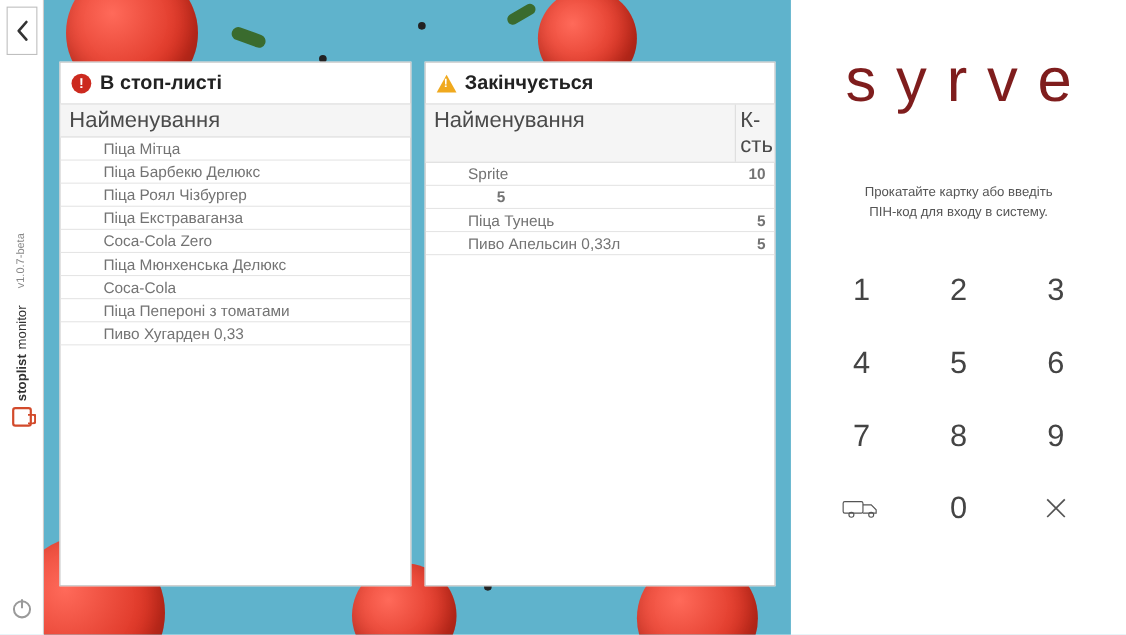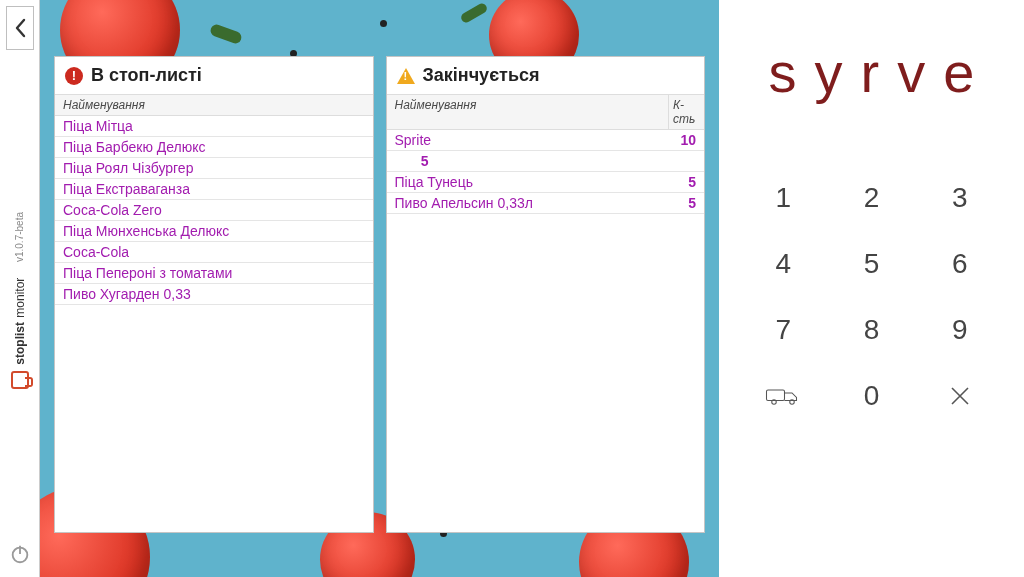--- a/index.html
+++ b/index.html
@@ -31,25 +31,25 @@
   .leaf2 { position:absolute; background:#3a6b2e; width:28px; height:10px; border-radius:10px; transform:rotate(-30deg); top:8px; left:420px; }
   .pepper { position:absolute; background:#222; border-radius:50%; width:7px; height:7px; }
   .pepper.p1{ top:50px; left:250px;} .pepper.p2{ top:20px; left:340px;} .pepper.p3{ bottom:50px; left:180px;} .pepper.p4{ bottom:40px; left:400px;}
 
   .panels { position:absolute; top:56px; left:14px; right:14px; bottom:44px; display:flex; gap:12px; }
   .panel { flex:1; background:#fff; border:1px solid #c5c5c5; display:flex; flex-direction:column; }
   .panel-head { padding:8px 10px; display:flex; align-items:center; gap:8px; font-size:18px; font-weight:700; color:#222; }
   .ico-stop { width:18px; height:18px; border-radius:50%; background:#cc2a1f; color:#fff; font-size:13px; display:flex; align-items:center; justify-content:center; font-weight:700; }
   .ico-warn { width:0; height:0; border-left:9px solid transparent; border-right:9px solid transparent; border-bottom:16px solid #f0a91e; position:relative; }
   .ico-warn::after{ content:"!"; position:absolute; top:2px; left:-2px; width:4px; color:#fff; font-size:11px; font-weight:700; }
-  .thead { display:flex; background:#f5f5f5; border-top:1px solid #ddd; border-bottom:1px solid #ddd; font-size:12px; font-style:italic; color:#4a4a4a; }
+  .thead { display:flex; background:#f5f5f5; border-top:1px solid #ddd; border-bottom:1px solid #ddd; font-size:20px; color:#4a4a4a; }
   .thead .c1 { flex:1; padding:3px 8px; }
   .thead .c2 { width:36px; padding:3px 4px; border-left:1px solid #ddd; text-align:left; }
   .tbody { flex:1; overflow:auto; }
-  .row { display:flex; border-bottom:1px solid #e5e5e5; font-size:14px; color:#a21caf; }
+  .row { display:flex; border-bottom:1px solid #e5e5e5; font-size:14px; color:#737373;padding-left:31px; }
   .row .c1 { flex:1; padding:2px 8px; }
   .row .c2 { width:50px; padding:2px 8px; text-align:right;font-weight:bold; }
 
   
   .login { width:305px; height:100%; background:#fff; display:flex; flex-direction:column; align-items:center; padding:40px 20px 20px; }
   .brand { font-size:56px; letter-spacing:18px; color:#7f1d1d; font-weight:300; font-family:"Segoe UI Light","Segoe UI",sans-serif; text-align:center; margin-bottom:60px; padding-left:18px; }
   .hint { font-size:12px; color:#555; text-align:center; line-height:1.5; margin-bottom:30px; }
   .keypad { display:grid; grid-template-columns:repeat(3,1fr); grid-template-rows:repeat(4,66px); width:100%; }
   .key { display:flex; align-items:center; justify-content:center; font-size:28px; color:#444; font-weight:300; cursor:pointer; }
   .key.truck svg { width:36px; height:24px; stroke:#555; fill:none; stroke-width:1.4; }
@@ -160,20 +160,24 @@
             <div class="c2">5</div>
           </div>
         </div>
     </div>
 
   </div>
 </div>
 
 <div class="login">
   <div class="brand">syrve</div>
+  <div class="hint">
+    <span>Прокатайте картку або введіть</span><br>
+    <span>ПІН-код для входу в систему.</span>
+  </div>
   <div class="keypad">
     <div class="key">1</div>
     <div class="key">2</div>
     <div class="key">3</div>
     <div class="key">4</div>
     <div class="key">5</div>
     <div class="key">6</div>
     <div class="key">7</div>
     <div class="key">8</div>
     <div class="key">9</div>

